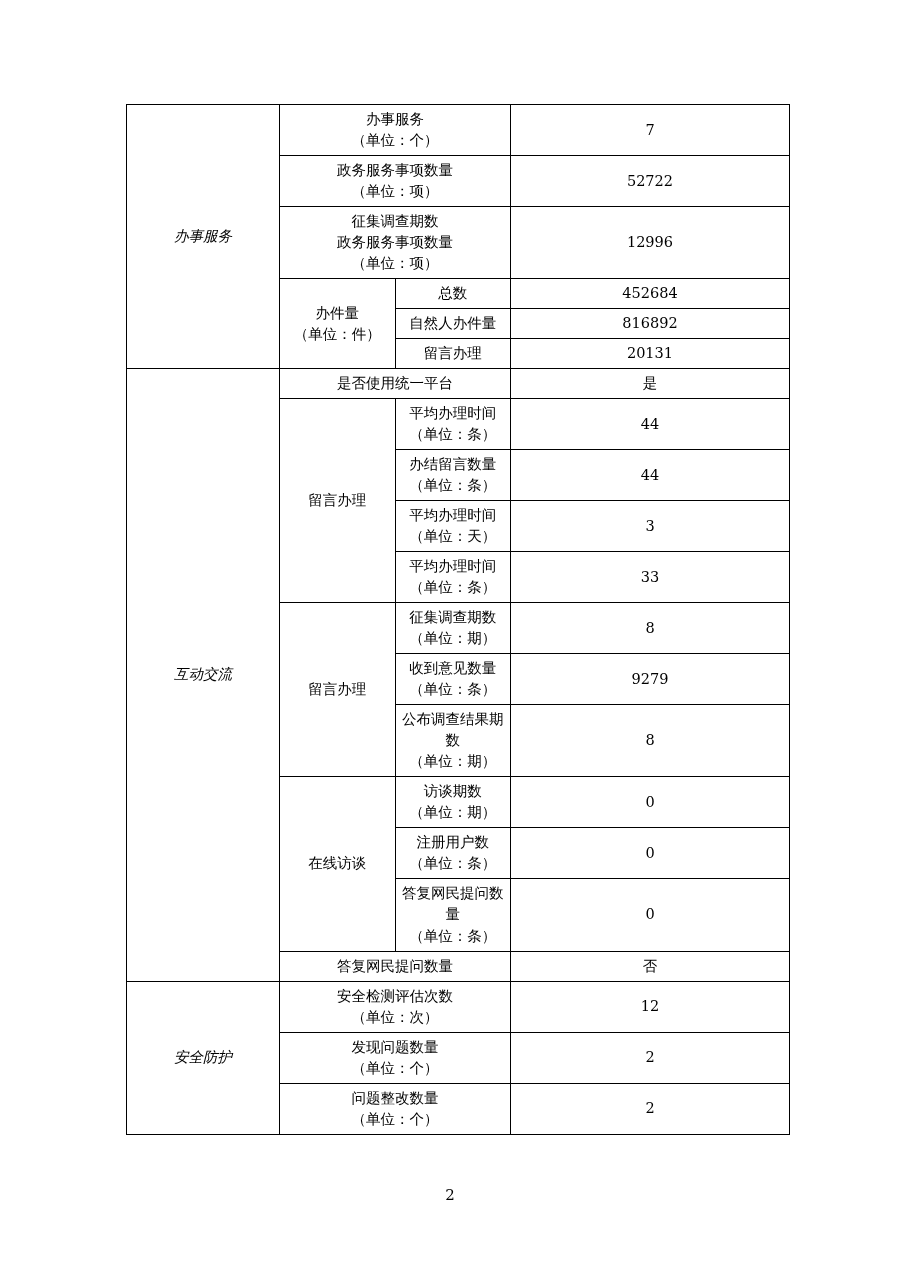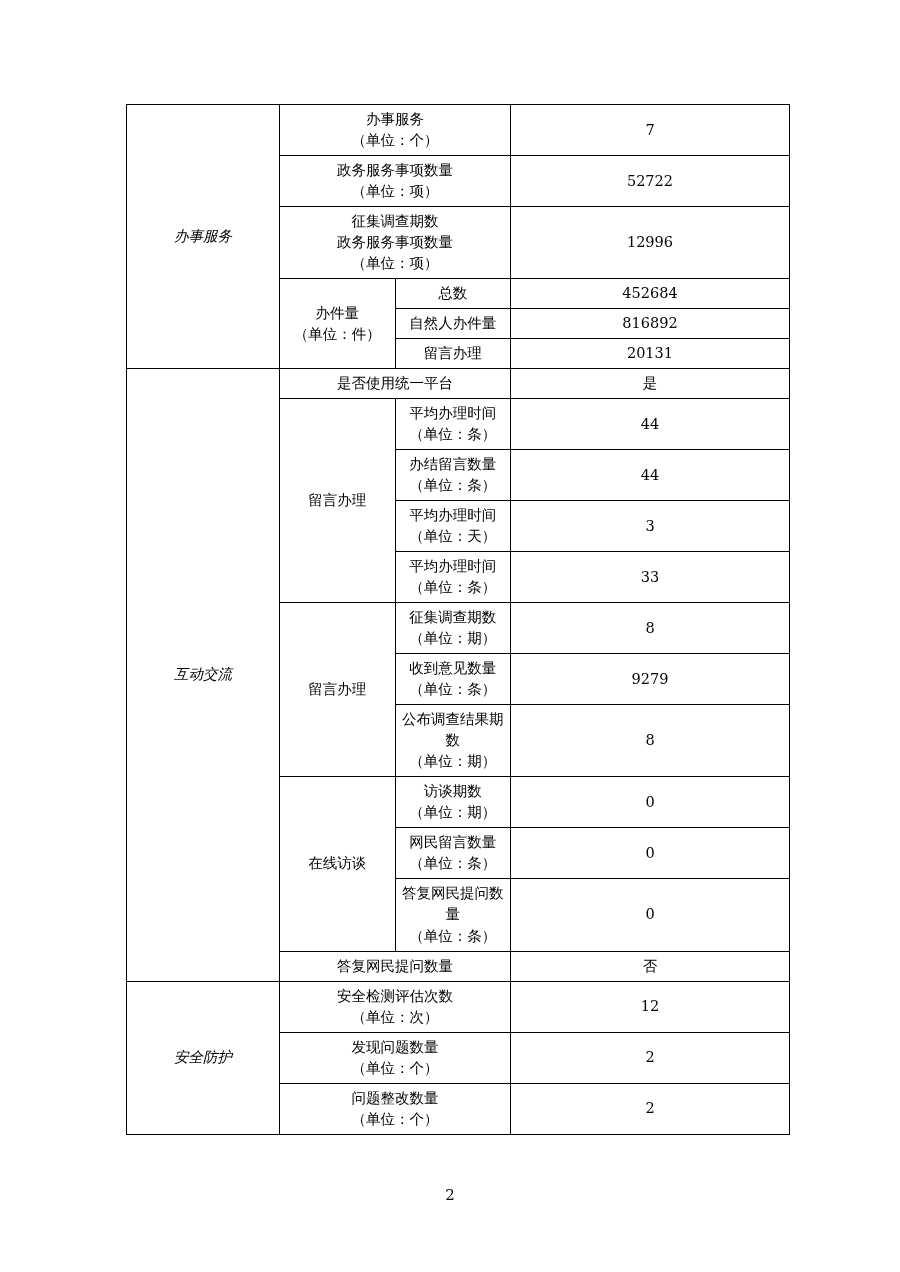--- a/index.html
+++ b/index.html
@@ -178,21 +178,21 @@
         <tr>
           <td class="item" rowspan="3">在线访谈</td>
           <td class="sub">
             <span class="line2">访谈期数</span>
             <span class="line2">（单位：期）</span>
           </td>
           <td class="val" colspan="2">0</td>
         </tr>
         <tr>
           <td class="sub">
-            <span class="line2">网民留言数量</span>
+            <span class="line2">注册用户数</span>
             <span class="line2">（单位：条）</span>
           </td>
           <td class="val" colspan="2">0</td>
         </tr>
         <tr>
           <td class="sub">
             <span class="line2">答复网民提问数量</span>
             <span class="line2">（单位：条）</span>
           </td>
           <td class="val" colspan="2">0</td>

